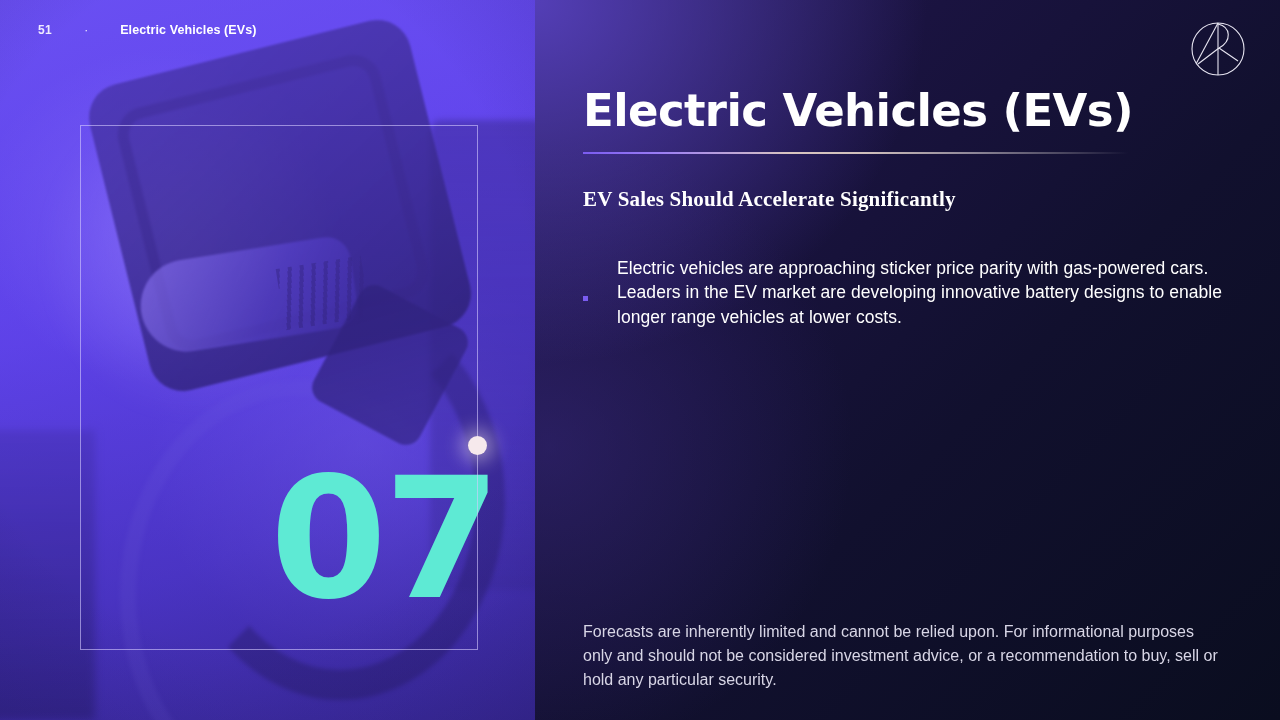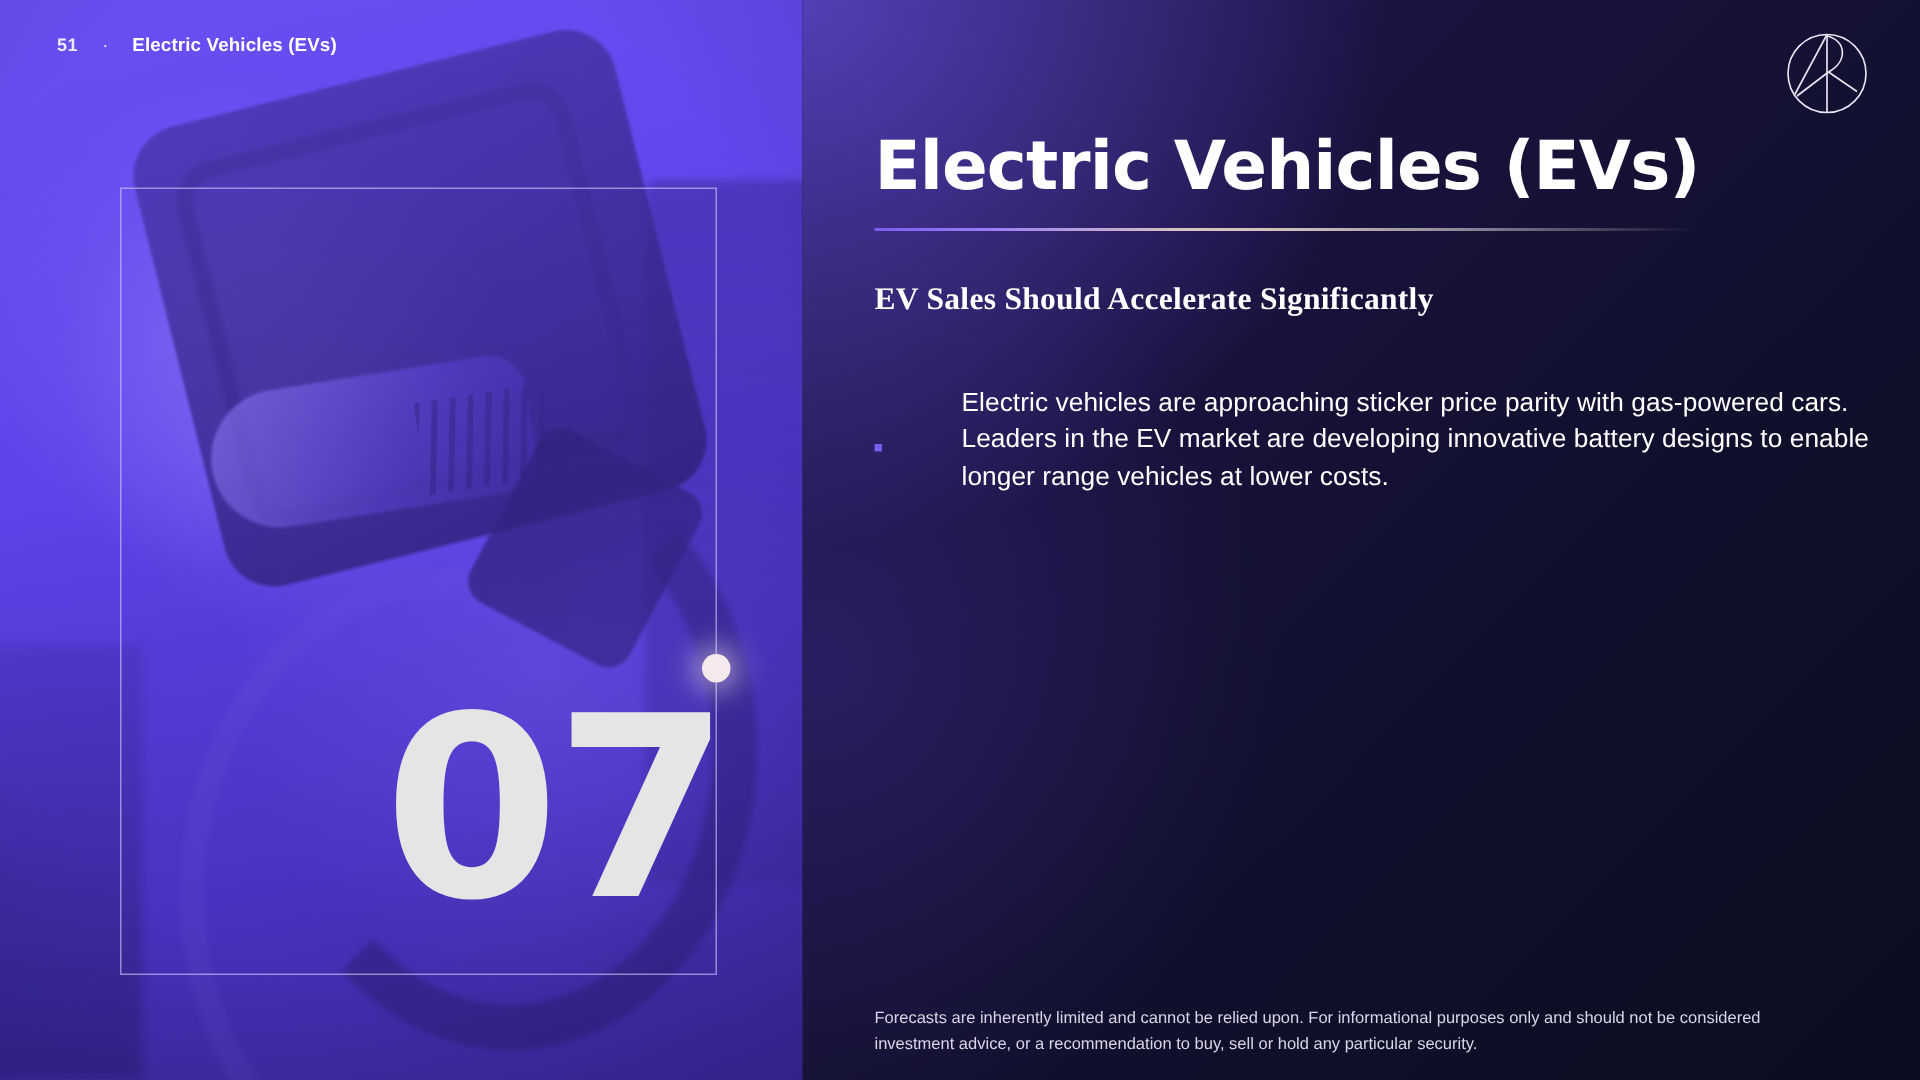--- a/index.html
+++ b/index.html
@@ -95,21 +95,21 @@
     mix-blend-mode:normal;
   }
   .photo .vignette {
     position:absolute; inset:0;
     background:radial-gradient(ellipse 120% 105% at 45% 42%, rgba(0,0,0,0) 45%, rgba(26,18,78,.42) 100%);
   }
 
   
   .left-header {
     position:absolute; left:0; top:0; width:535px; height:60px;
-    display:flex; align-items:center; gap:0; padding-left:38px;
+    display:flex; align-items:center; gap:16px; padding-left:38px;
     z-index:6;
   }
   .left-header .pg-num {
     color:#efeaff; font-size:12px; font-weight:700; letter-spacing:.4px;
   }
   .left-header .pg-sep { color:#efeaff; font-size:12px; margin:0 16px; }
   .left-header .pg-title {
     color:#ffffff; font-size:12.5px; font-weight:700; letter-spacing:.1px;
   }
 
@@ -120,24 +120,24 @@
     z-index:5;
   }
   .frame-dot {
     position:absolute; left:-9px; top:-9px; width:19px; height:19px;
     border-radius:50%; background:#f6e9ec;
     box-shadow:0 0 18px 7px rgba(246,233,236,.45);
   }
   .frame-dot-wrap { position:absolute; right:0; top:319px; }
 
   .big-number {
-    position:absolute; left:256px; top:455px;
+    position:absolute; left:270px; top:455px;
     font-family:"DejaVu Sans", sans-serif;
     font-size:168px; font-weight:700; line-height:1;
-    color:#e5e5e5; letter-spacing:-3px;
+    color:#5eead4; letter-spacing:-3px;
     z-index:4;
   }
 
   
   .right-panel {
     position:absolute; left:535px; top:0; width:745px; height:720px;
     background:
       radial-gradient(ellipse 560px 520px at 0% 0%, rgba(92,69,200,.85), rgba(92,69,200,0) 70%),
       radial-gradient(ellipse 420px 430px at 2% 62%, rgba(58,42,130,.50), rgba(58,42,130,0) 72%),
       linear-gradient(135deg,#241a52 0%,#1a1340 28%,#11102e 58%,#0a0d1f 100%);
@@ -159,34 +159,34 @@
     background:linear-gradient(90deg,#7b5cf0 0%,#9a7df5 14%,#d9c5c0 38%,#cfbfbc 52%,#8d8697 72%,#4b4760 88%,rgba(40,38,60,0) 100%);
   }
   .subtitle {
     margin-top:33px;
     font-family:"Liberation Serif", serif;
     font-size:21px; font-weight:700; color:#ffffff;
     letter-spacing:.2px;
   }
 
   .bullets { margin-top:44px; width:672px; }
-  .bullet { display:flex; align-items:center; margin-bottom:38px;gap:24px; }
+  .bullet { display:flex; align-items:center; margin-bottom:38px; }
   .bullet:last-child { margin-bottom:0; }
   .bullet .marker {
     width:5px; height:5px; background:#7a5cf0; flex:0 0 auto;
     margin-top:11px; margin-right:29px;
   }
   .bullet .btext {
     font-size:17.5px; line-height:1.42; color:#ffffff; letter-spacing:.05px;
   }
   .bullet.strong .btext { font-weight:700; }
 
   .disclaimer {
-    position:absolute; left:48px; bottom:16px; width:640px;
-    font-size:11px; line-height:1.5; color:#d8d6e6;
+    position:absolute; left:48px; bottom:28px; width:640px;
+    font-size:16px; line-height:1.5; color:#d8d6e6;
   }
 </style>
 </head>
 <body>
 
 <div class="slide">
 
   <div class="left-panel">
 
     <div class="photo">

